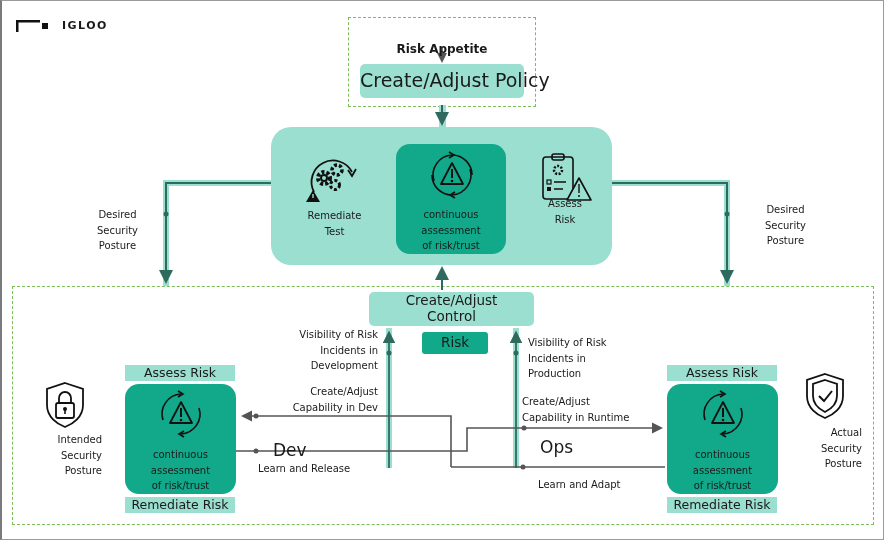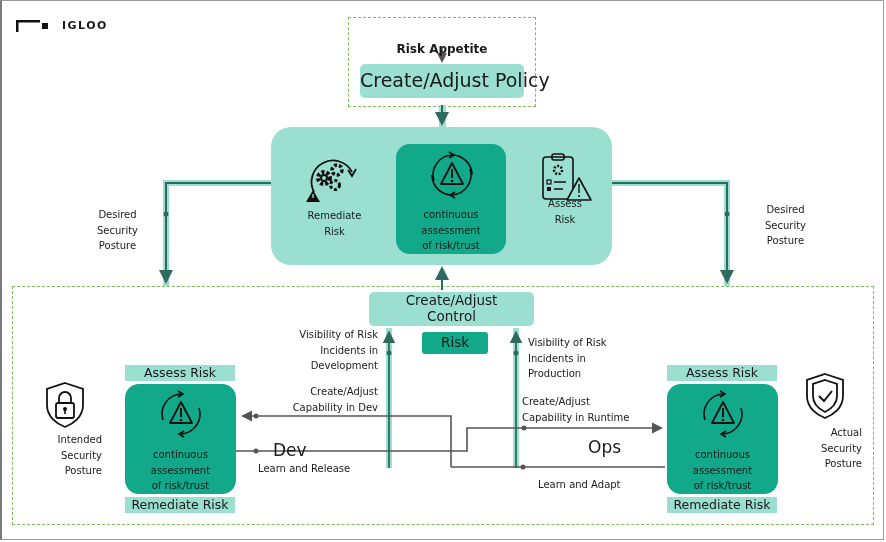--- a/index.html
+++ b/index.html
@@ -89,21 +89,21 @@
   <path d="M10,38 A20,20 0 1 1 48,18" fill="none" stroke="#111" stroke-width="1.8"></path>
   <path d="M44,16 L48,22 L52,15" fill="none" stroke="#111" stroke-width="1.8"></path>
   <circle cx="20" cy="24" r="6" fill="none" stroke="#111" stroke-width="4" stroke-dasharray="3,2"></circle>
   <circle cx="20" cy="24" r="3" fill="none" stroke="#111" stroke-width="2"></circle>
   <circle cx="33" cy="16" r="5" fill="none" stroke="#111" stroke-width="3.5" stroke-dasharray="3,2"></circle>
   <circle cx="31" cy="31" r="4.5" fill="none" stroke="#111" stroke-width="3" stroke-dasharray="3,2"></circle>
   <path d="M9,36 L16,48 L2,48 Z" fill="#111"></path>
   <rect x="8.3" y="40" width="1.4" height="4" fill="#9adfd0"></rect>
 </svg>
 <div class="txt" style="left:292px;top:208px;width:85px;white-space:pre-line;">Remediate
-Risk</div>
+Test</div>
 
 <div class="box-dark" style="left:396px;top:144px;width:110px;height:110px;"></div>
 <svg class="icon" style="left:428px;top:151px;" width="48" height="48" viewBox="0 0 48 48">
   <path d="M24,4 A20,20 0 0 1 44,24" fill="none" stroke="#111" stroke-width="1.6"></path>
   <path d="M24,44 A20,20 0 0 1 4,24" fill="none" stroke="#111" stroke-width="1.6"></path>
   <path d="M6,30 A20,20 0 0 1 24,4" fill="none" stroke="#111" stroke-width="1.6"></path>
   <path d="M42,18 A20,20 0 0 1 24,44" fill="none" stroke="#111" stroke-width="1.6"></path>
   <path d="M21,1 L26,4 L21,7" fill="none" stroke="#111" stroke-width="1.6"></path>
   <path d="M27,41 L22,44 L27,47" fill="none" stroke="#111" stroke-width="1.6"></path>
   <path d="M24,12 L35,33 L13,33 Z" fill="none" stroke="#111" stroke-width="1.8" stroke-linejoin="round"></path>
@@ -150,21 +150,21 @@
 <div class="txt lft" style="left:528px;top:335px;width:120px;white-space:pre-line;">Visibility of Risk
 Incidents in
 Production</div>
 
 <div class="txt left" style="left:260px;top:384px;width:118px;white-space:pre-line;">Create/Adjust
 Capability in Dev</div>
 <div class="txt lft" style="left:522px;top:394px;width:140px;white-space:pre-line;">Create/Adjust
 Capability in Runtime</div>
 
 <div class="txt lft big" style="left:273px;top:443px;">Dev</div>
-<div class="txt lft big" style="left:540px;top:440px;margin-left:48px;">Ops</div>
+<div class="txt lft big" style="left:540px;top:440px;">Ops</div>
 <div class="txt lft" style="left:258px;top:461px;">Learn and Release</div>
 <div class="txt lft" style="left:538px;top:477px;">Learn and Adapt</div>
 
 <div class="label-bar" style="left:125px;top:365px;width:110px;">Assess Risk</div>
 <div class="box-dark" style="left:125px;top:384px;width:111px;height:110px;"></div>
 <svg class="icon" style="left:157px;top:390px;" width="48" height="48" viewBox="0 0 48 48">
   <path d="M6,30 A20,20 0 0 1 24,4" fill="none" stroke="#111" stroke-width="1.6"></path>
   <path d="M42,18 A20,20 0 0 1 24,44" fill="none" stroke="#111" stroke-width="1.6"></path>
   <path d="M21,1 L26,4 L21,7" fill="none" stroke="#111" stroke-width="1.6"></path>
   <path d="M27,41 L22,44 L27,47" fill="none" stroke="#111" stroke-width="1.6"></path>

